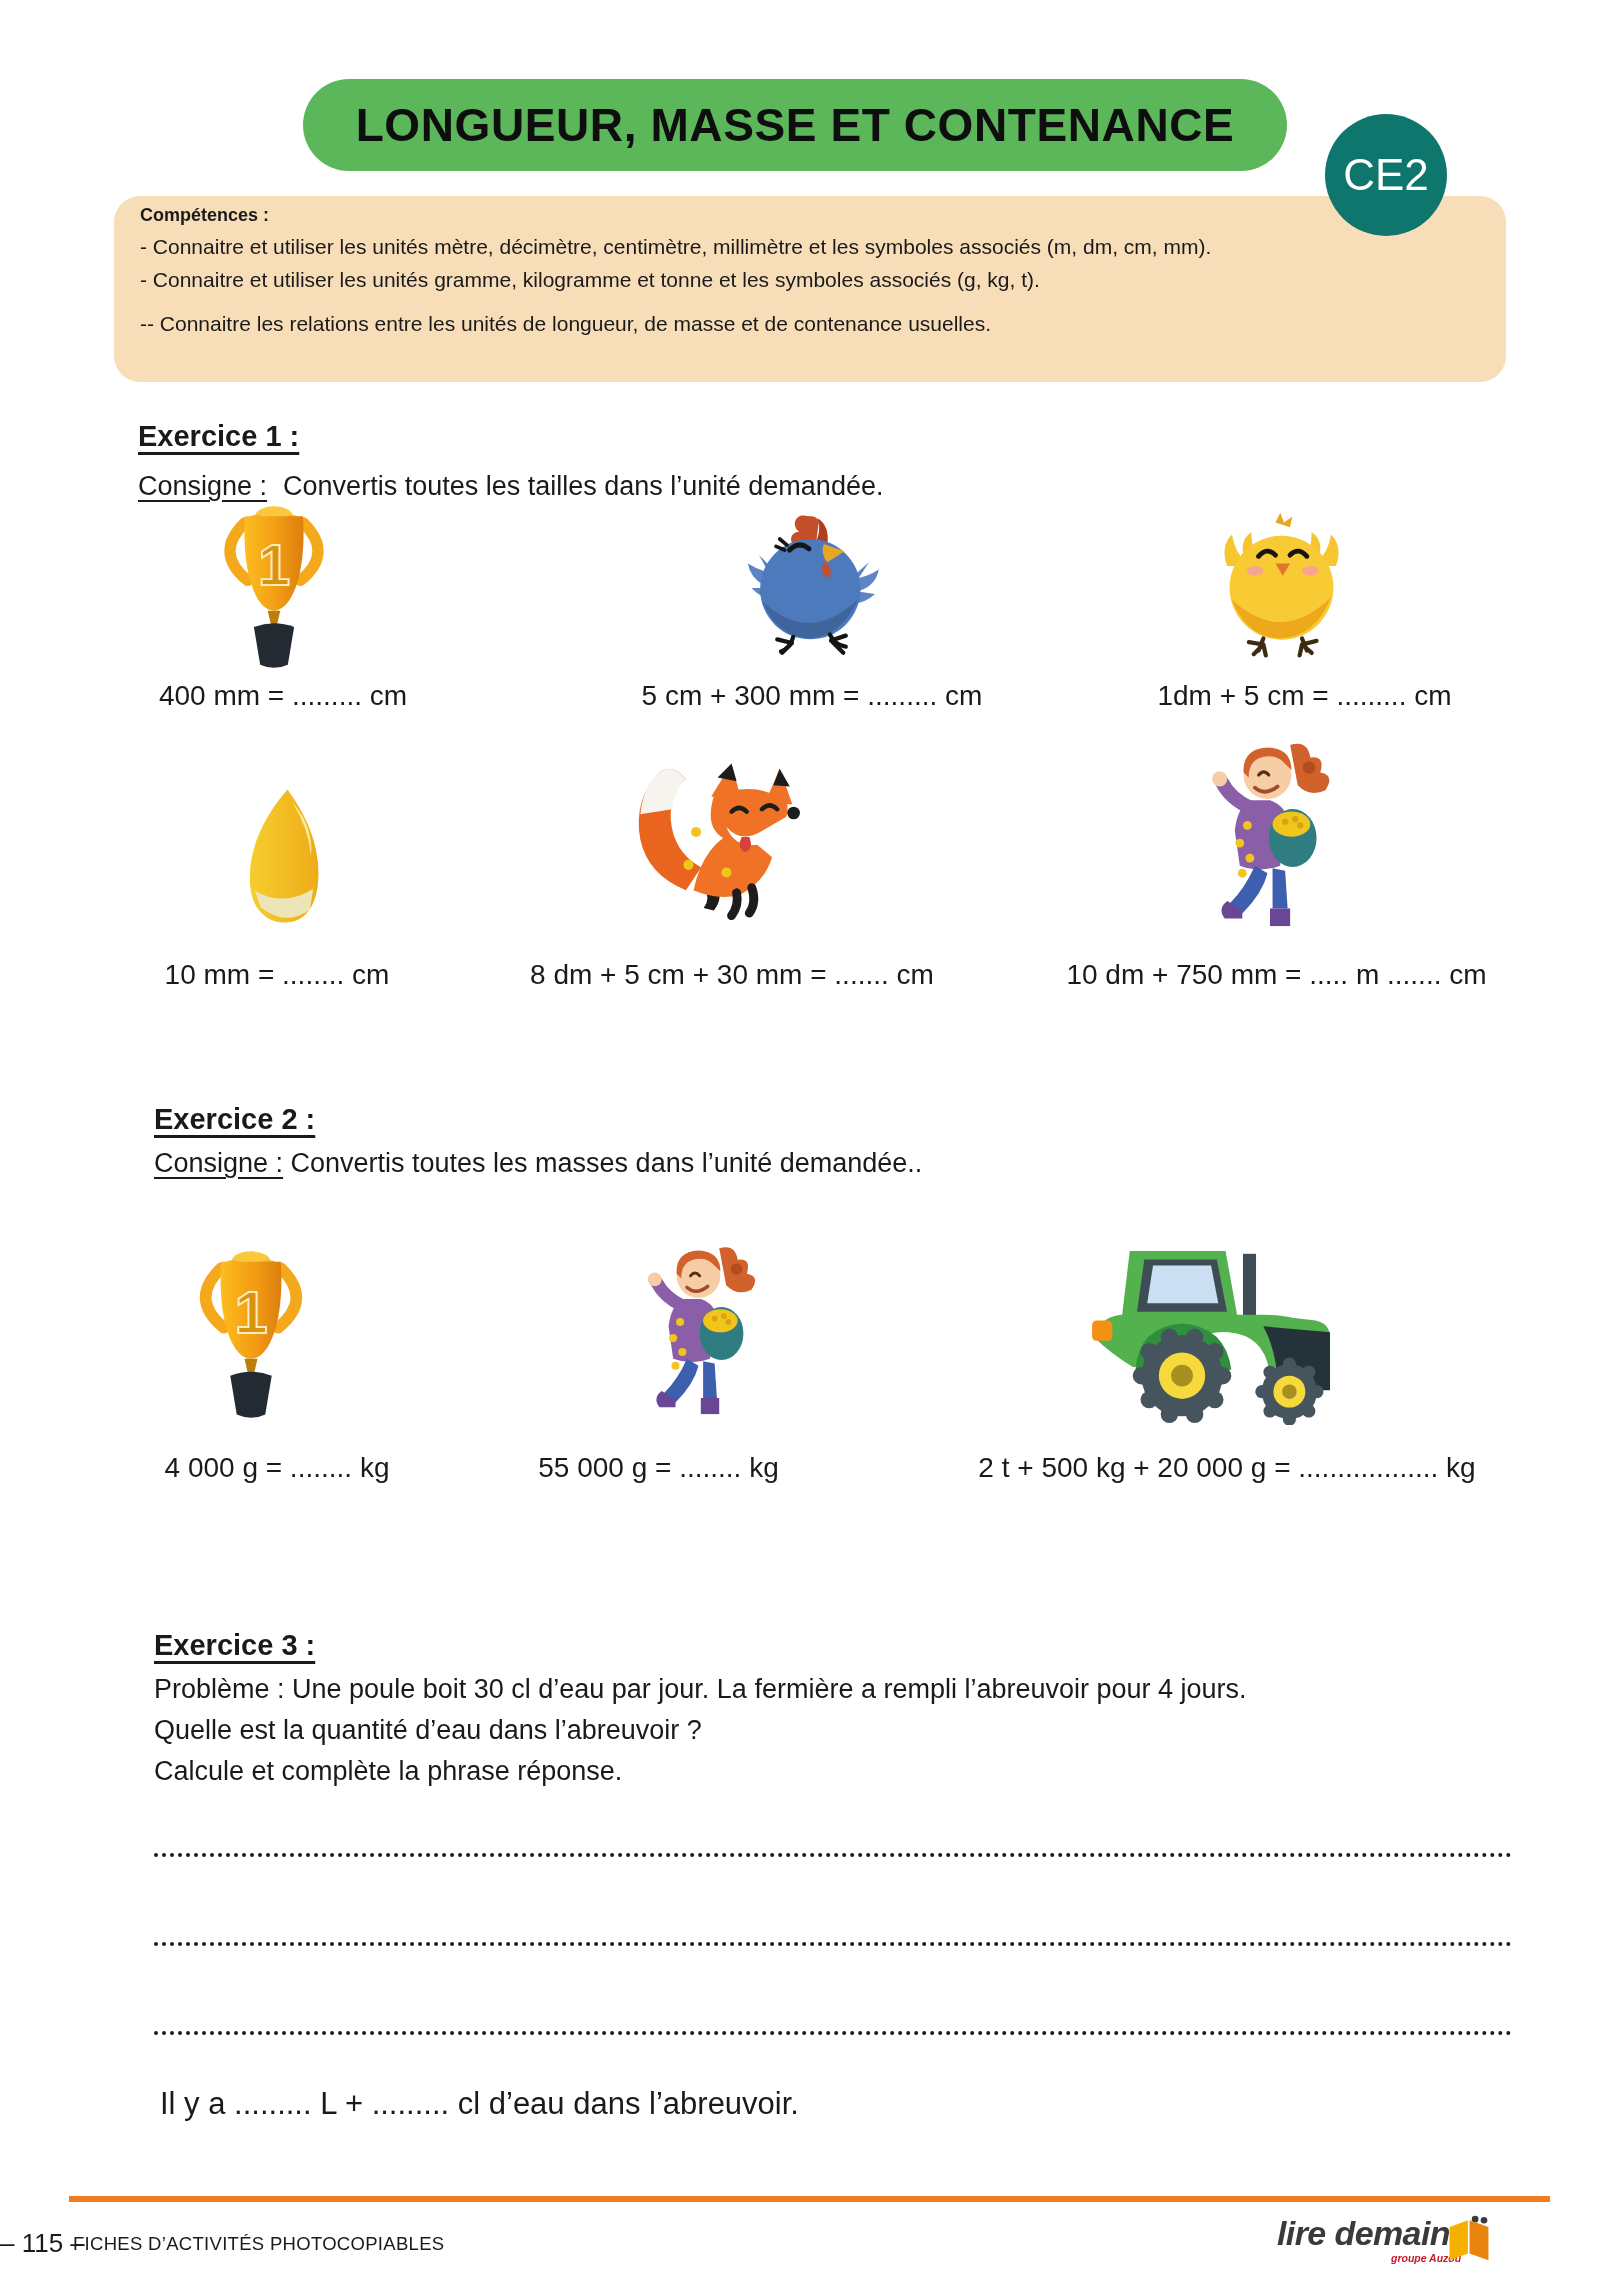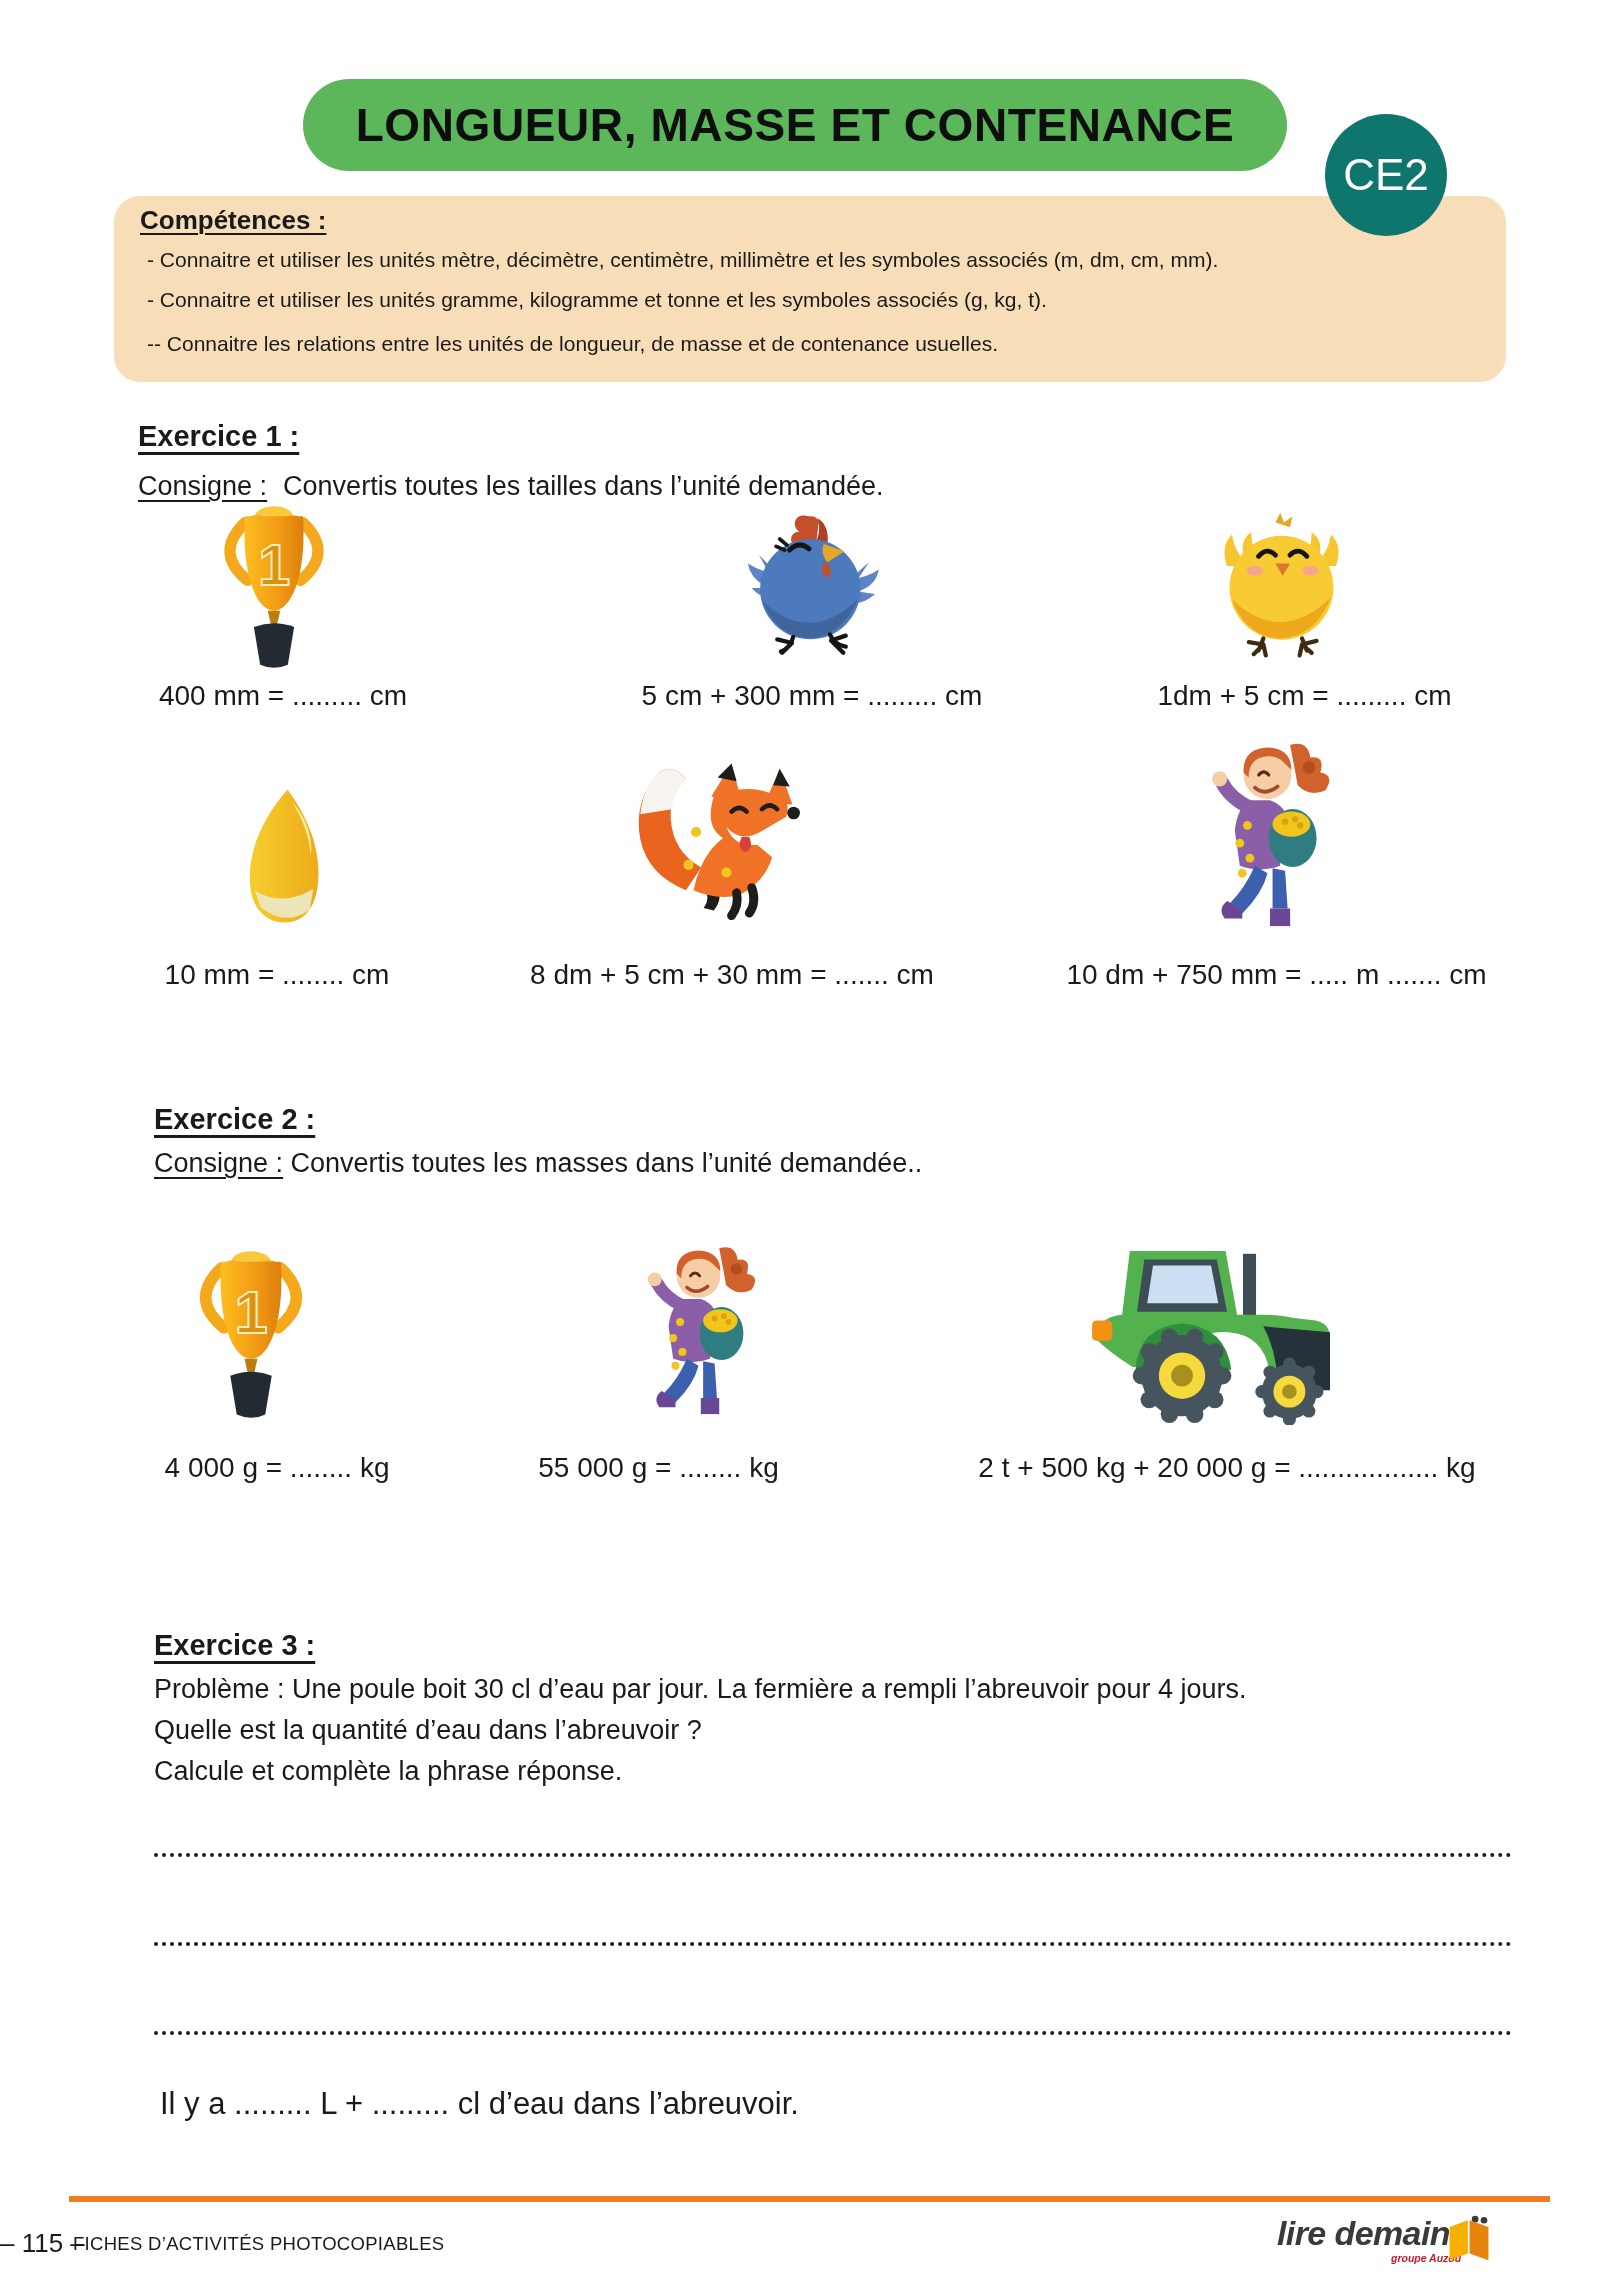--- a/index.html
+++ b/index.html
@@ -28,24 +28,24 @@
     font-size:44px;z-index:2;
   }
 
   
   .competences{
     position:absolute;left:114px;top:196px;width:1392px;height:186px;
     background:#f8ddb9;border-radius:26px;box-sizing:border-box;
     padding:8.6px 26px;z-index:1;
   }
   .competences h2{
-    margin:0 0 4.9px 0;font-size:26px;font-weight:bold;
-    text-decoration:underline;text-decoration-thickness:1.8px;text-underline-offset:3.7px;
-  }
-  .competences p{margin:7px;font-size:21px;line-height:33px;}
+    margin:0 0 4.9px 0;font-size:18px;font-weight:bold;
+    text-decoration-thickness:1.8px;text-underline-offset:3.7px;
+  }
+  .competences p{margin:0;font-size:21px;line-height:33px;}
   .competences p.last{margin-top:11px;}
 
   
   .h-ex{
     position:absolute;font-size:29px;font-weight:bold;
     text-decoration:underline;text-decoration-thickness:2.5px;text-underline-offset:5.5px;
   }
   #ex1-h{left:138px;top:420px;}
   #ex2-h{left:154px;top:1103px;}
   #ex3-h{left:154px;top:1629px;}

